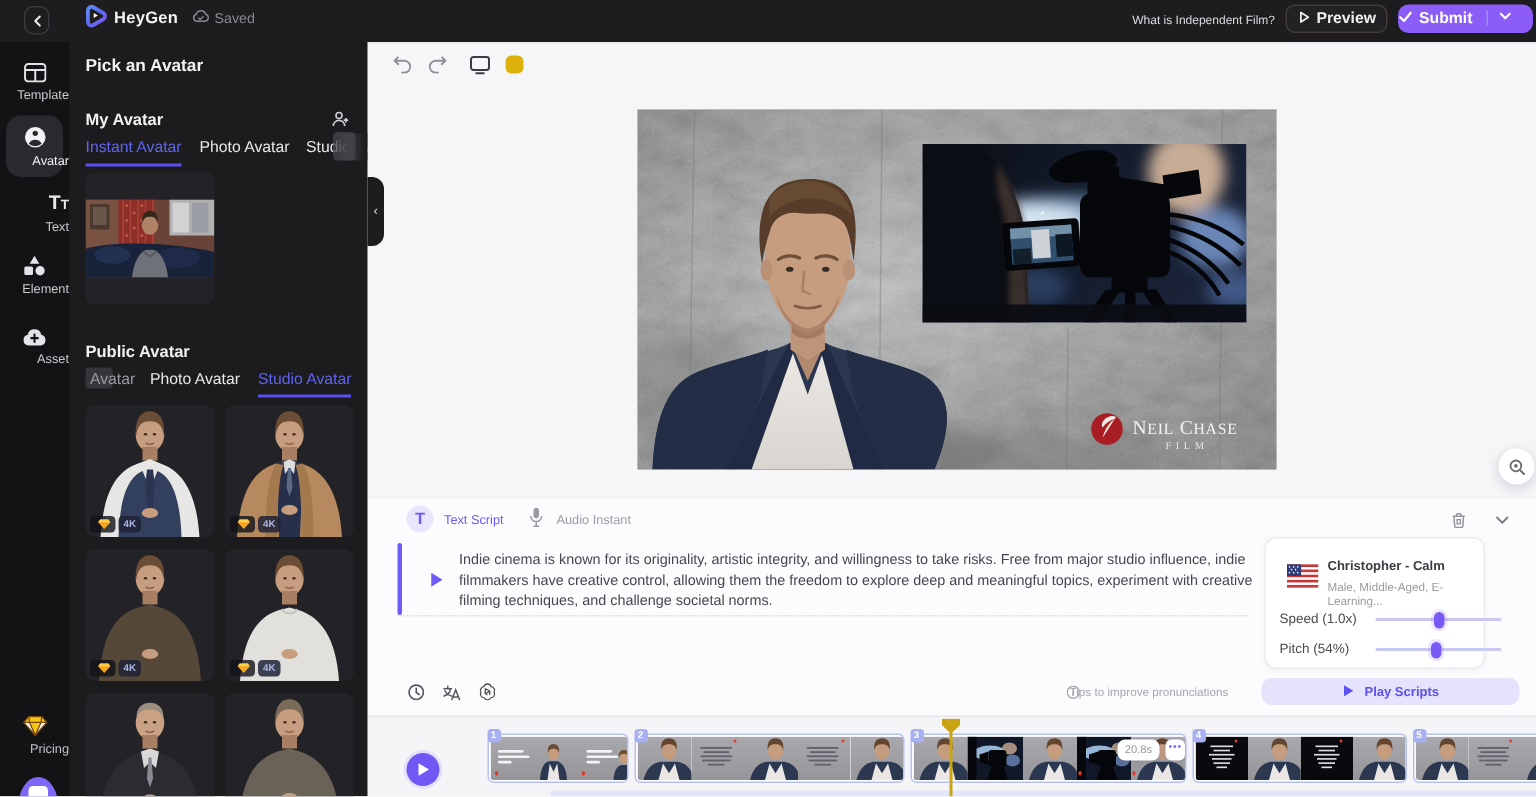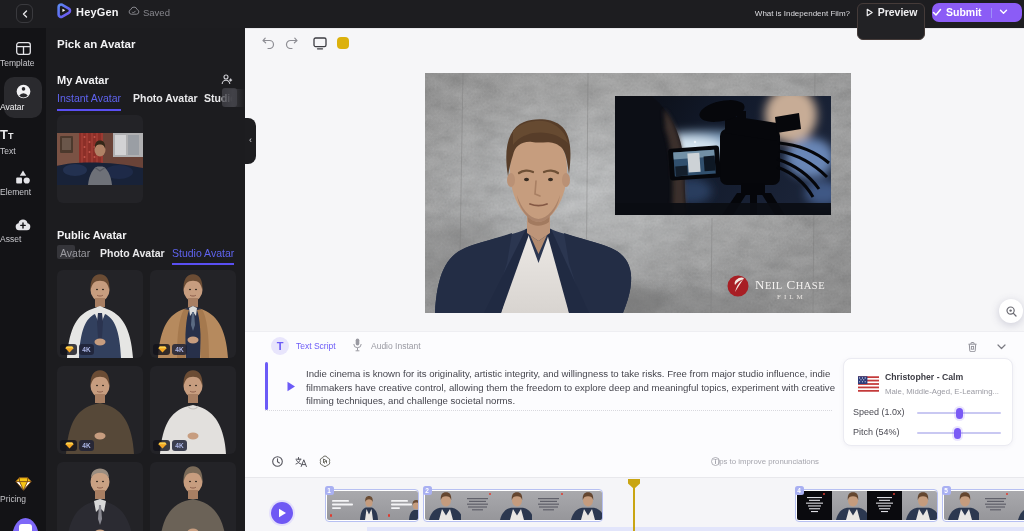--- a/index.html
+++ b/index.html
@@ -7,49 +7,49 @@
   body { font-family:"Liberation Sans", sans-serif; }
   #app { position:relative; width:1024px; height:531px; background:#f6f6f8; overflow:hidden; }
   .abs { position:absolute; }
 
   
   #topbar { position:absolute; left:0; top:0; width:1024px; height:28px; background:#1d1d20; z-index:30; }
   #backbtn { position:absolute; left:16px; top:4px; width:17px; height:19px; border:1px solid #3a3a3e; border-radius:6px; color:#e8e8ea; font-size:11px; line-height:17px; text-align:center; }
   #logotext { position:absolute; left:76px; top:6px; color:#f5f5f7; font-size:11px; font-weight:bold; letter-spacing:.2px; }
   #saved { position:absolute; left:143px; top:7px; color:#87878d; font-size:9.5px; }
   #qtitle { position:absolute; right:174px; top:9px; color:#dcdce0; font-size:8px; }
-  #previewbtn { position:absolute; left:857px; top:3px; width:68px; height:37px; border:1px solid #453b39; border-radius:6px; background:#222225; color:#f0f0f2; font-size:10.5px; font-weight:bold; line-height:17px; text-align:center; }
+  #previewbtn { position:absolute; left:857px; top:3px; width:68px; height:19px; border:1px solid #453b39; border-radius:6px; background:#222225; color:#f0f0f2; font-size:10.5px; font-weight:bold; line-height:17px; text-align:center; }
   #submitbtn { position:absolute; left:932px; top:3px; width:90px; height:19px; border-radius:7px; background:#8b5cf6; color:#fff; font-size:10.5px; font-weight:bold; line-height:19px; }
 
   
   #rail { position:absolute; left:0; top:28px; width:46px; height:503px; background:#131316; z-index:20; }
-  .railitem { position:absolute; left:0; width:46px; text-align:left; color:#c9c9ce; font-size:8.5px; }
+  .railitem { position:absolute; left:0; width:46px; text-align:right; color:#c9c9ce; font-size:8.5px; }
   .railitem svg { display:block; margin:0 auto 3px; }
   #railactive { position:absolute; left:4px; top:49px; width:38px; height:41px; background:#2a2a2e; border-radius:10px; }
 
   
   #panel { position:absolute; left:46px; top:28px; width:199px; height:503px; background:#1c1c1f; z-index:20; overflow:hidden; }
   .ptitle { position:absolute; left:11px; color:#f2f2f4; font-weight:bold; }
   .card { position:absolute; background:#232327; border-radius:6px; overflow:hidden; }
   .tab-p { color:#5f63ee; white-space:nowrap; }
-  .tab-w { color:#e8e8ea; white-space:nowrap;font-weight:bold; }
+  .tab-w { color:#e8e8ea; white-space:nowrap; }
   .tab-g { color:#9a9aa0; white-space:nowrap; }
 
   
   #ctab { position:absolute; left:245px; top:118px; width:11px; height:46px; background:#1d1d20; border-radius:0 8px 8px 0; z-index:21; color:#d8d8dc; font-size:9px; line-height:44px; text-align:center; }
 
   
   #canvas { position:absolute; left:245px; top:28px; width:779px; height:303px; background:#f6f6f8; border-top:1px solid #e8e8ec; }
   #frame { position:absolute; left:180px; top:44px; width:426px; height:240px; overflow:hidden; background:#9e9e9e; }
 
   
   #script { position:absolute; left:245px; top:331px; width:779px; height:146px; background:#fcfcfe; border-top:1px solid #eeeef2; }
   
   #timeline { position:absolute; left:245px; top:477px; width:779px; height:54px; background:#f5f5f8; border-top:1px solid #e8e8ec; }
-  #voicecard { position:absolute; left:598px; top:26px; width:170px; height:88px; background:#fff; border:1px solid #ebebf2; border-radius:8px; box-shadow:0 1px 4px rgba(100,100,140,.08); }
+  #voicecard { position:absolute; left:598px; top:26px; width:147px; height:88px; background:#fff; border:1px solid #ebebf2; border-radius:8px; box-shadow:0 1px 4px rgba(100,100,140,.08); }
   .slider { width:84px; height:2px; background:#c9c8f2; border-radius:1px; }
   .knob { position:absolute; top:-4.5px; width:7px; height:11px; border-radius:3.5px; background:#7a5af5; box-shadow:0 0 0 2px rgba(122,90,245,0.15); }
   #playscripts { position:absolute; left:596px; top:120px; width:172px; height:18px; border-radius:7px; background:#e5e3fc; color:#5b50f0; font-size:8.7px; font-weight:bold; text-align:center; line-height:18px; }
   .tgroup { position:absolute; top:11px; height:33px; border:1.5px solid #b7c0f2; border-radius:4px; background:#fff; }
   .tgroup .row { position:absolute; left:0.5px; top:0.5px; height:29px; display:flex; overflow:hidden; border-radius:2px; }
   .tnum { position:absolute; left:-1.5px; top:-4px; width:9px; height:9px; background:#a9b0f2; border-radius:2.5px; color:#fff; font-size:6.5px; line-height:9px; text-align:center; font-weight:bold; z-index:2; }
   .thumb { position:relative; height:29px; flex:none; }
   .rdot { position:absolute; width:2.5px; height:2.5px; border-radius:50%; background:#e03a2e; z-index:2; }
 </style>
 </head>
@@ -298,20 +298,23 @@
         <path d="M6.2 10.5 L8.8 3.8 L11.4 10.5 M7 8.6 h3.6" fill="none" stroke="#55555d" stroke-width="1" stroke-linecap="round"></path>
       </svg>
     <svg class="abs" style="left:74px;top:123px" width="12" height="12" viewBox="0 0 24 24">
         <path d="M12 2 a5 5 0 0 1 4.8 3.6 a5 5 0 0 1 4 7.4 a5 5 0 0 1 -4.4 7.4 a5 5 0 0 1 -8.8 0 a5 5 0 0 1 -4.4 -7.4 a5 5 0 0 1 4 -7.4 A5 5 0 0 1 12 2 Z M9 8 l6 3.5 v5 M15 11.5 l-6 3.5 M9 8 v7 l3 1.7" fill="none" stroke="#4f4f45" stroke-width="1.7"></path>
       </svg>
     <svg class="abs" style="left:466px;top:125px" width="9" height="9" viewBox="0 0 9 9">
         <circle cx="4.5" cy="4.5" r="4" fill="none" stroke="#a6a6ae" stroke-width="0.9"></circle>
         <path d="M4.5 2.2 v0.9 M4.5 4 v2.6" stroke="#a6a6ae" stroke-width="1"></path>
       </svg>
     <div class="abs" style="left:468px;top:125px;font-size:7.8px;color:#a6a6ae">Tips to improve pronunciations</div>
+    <div id="playscripts"><svg width="8" height="9" viewBox="0 0 8 9" style="vertical-align:-1px;margin-right:7px">
+          <path d="M1 0.8 L7.2 4.5 L1 8.2 Z" fill="#5b50f0"></path>
+        </svg>Play Scripts</div>
   </div>
   <div id="timeline">
     <div class="abs" style="left:24px;top:22px;width:26px;height:26px;border-radius:50%;background:#e4e0fb"></div>
     <div class="abs" style="left:26px;top:24px;width:22px;height:22px;border-radius:50%;background:#6f58f4"></div>
     <svg class="abs" style="left:33px;top:30px" width="9" height="10" viewBox="0 0 9 10">
         <path d="M1 0.8 L8 5 L1 9.2 Z" fill="#fff"></path>
       </svg>
     <div class="abs" style="left:122px;top:49px;width:657px;height:5px;background:#e2e5fb"></div>
     <svg width="0" height="0" style="position:absolute">
       <defs>
@@ -409,20 +412,44 @@
         <svg class="thumb" width="35" height="29">
             <rect width="35" height="29" fill="url(#thbg)"></rect>
             <use href="#ptxt" x="6" y="7"></use>
           </svg>
         <svg class="thumb" width="35" height="29">
             <use href="#mthb"></use>
           </svg>
         <div class="rdot" style="left:64px;top:2px"></div>
           <div class="rdot" style="left:136px;top:2px"></div>
       </div>
+    </div>
+    <div class="tgroup" style="left:362px;width:184px">
+        <span class="tnum">3</span>
+      <div class="row" style="width:181px">
+        <svg class="thumb" width="36" height="29">
+            <use href="#mthb"></use>
+          </svg>
+        <svg class="thumb" width="37" height="29">
+            <use href="#camth"></use>
+          </svg>
+        <svg class="thumb" width="36" height="29">
+            <use href="#mthb"></use>
+          </svg>
+        <svg class="thumb" width="36" height="29">
+            <use href="#camth"></use>
+          </svg>
+        <svg class="thumb" width="36" height="29">
+            <use href="#mthb"></use>
+          </svg>
+        <div class="rdot" style="left:110px;bottom:3px"></div>
+          <div class="rdot" style="left:146px;bottom:3px"></div>
+      </div>
+      <div class="abs" style="left:137px;top:3px;width:28px;height:14px;background:#fff;border-radius:5px;color:#9a9aa2;font-size:7.5px;line-height:14px;text-align:center;box-shadow:0 1px 3px rgba(90,90,120,.25)">20.8s</div>
+      <div class="abs" style="left:169px;top:3px;width:13px;height:14px;background:#fff;border-radius:4px;box-shadow:0 1px 3px rgba(90,90,120,.25);color:#7a6af5;font-size:7px;line-height:12px;text-align:center;letter-spacing:0.5px">•••</div>
     </div>
     <div class="tgroup" style="left:550px;width:143px">
         <span class="tnum">4</span>
       <div class="row" style="width:140px">
         <svg class="thumb" width="35" height="29">
             <use href="#btxt"></use>
           </svg>
         <svg class="thumb" width="35" height="29">
             <use href="#mthb"></use>
           </svg>

